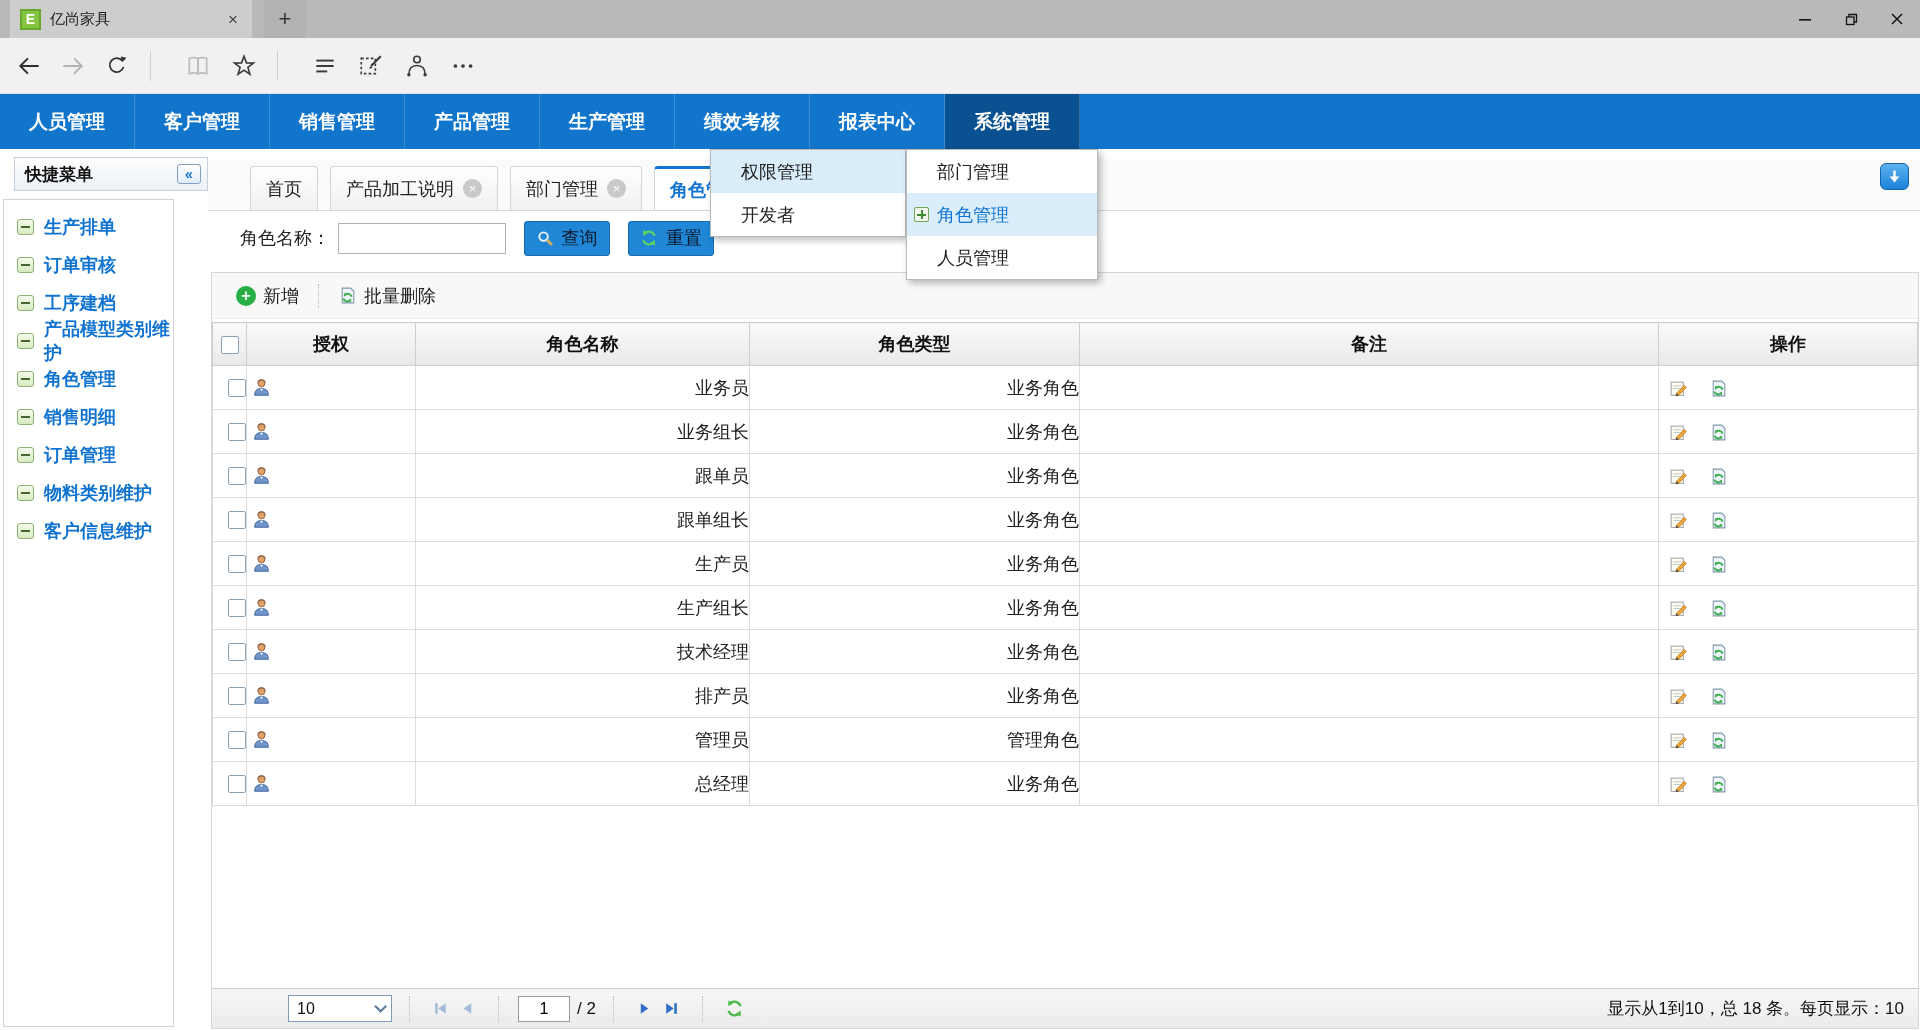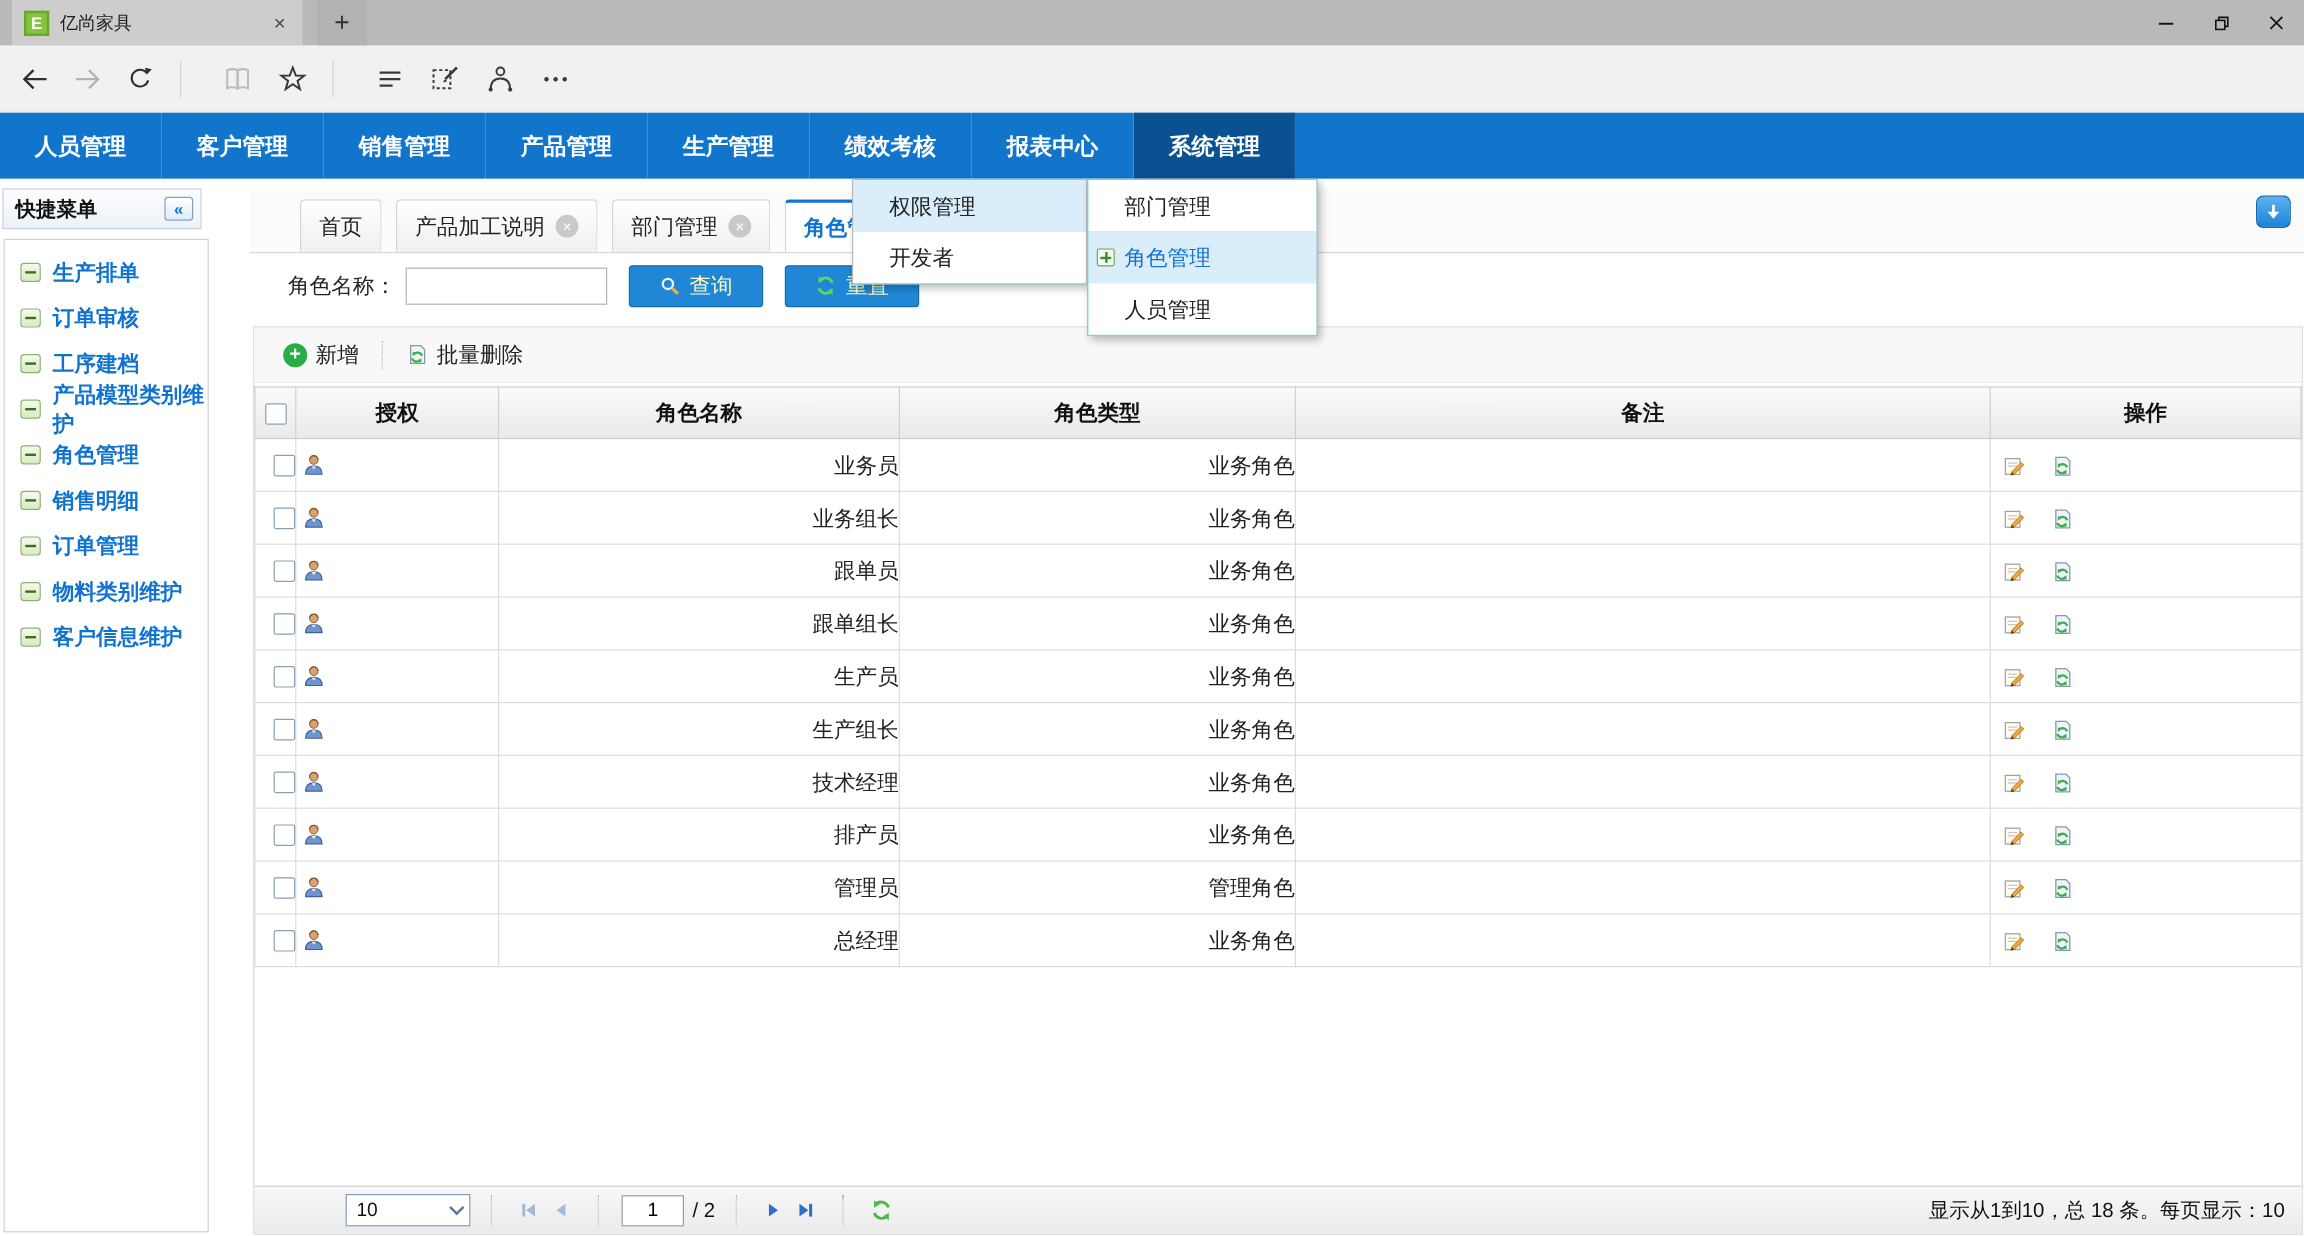--- a/index.html
+++ b/index.html
@@ -34,21 +34,21 @@
   .navbar { position:absolute; top:94px; left:0; right:0; height:55px; background:#1175cc; display:flex; color:#fff; }
   .nav-items { display:flex; height:100%; }
   .nav-item { padding:0 29px; display:flex; align-items:center; font-size:19px; font-weight:bold;
               border-right:1px solid rgba(255,255,255,0.18); cursor:default; }
   .nav-item.active { background:#0a5191; }
   .nav-date { margin-left:auto; display:flex; align-items:center; padding-right:15px; font-size:19px; font-weight:bold; }
 
   .page { position:absolute; top:149px; left:0; right:0; bottom:0; background:#fff; }
 
   
-  .sidebar-header { position:absolute; left:2px; top:8px; width:166px; height:34px;
+  .sidebar-header { position:absolute; left:14px; top:8px; width:194px; height:34px;
                     border:1px solid #c6d0da; background:linear-gradient(#fcfdfe,#edf2f7);
                     display:flex; align-items:center; padding:0 6px 0 10px; font-size:17px; font-weight:bold; color:#111; }
   .collapse-btn { margin-left:auto; width:24px; height:20px; border:1px solid #84a0bd; border-radius:3px;
                   background:linear-gradient(#ffffff,#dfecf8); color:#1274d2; font-weight:bold; font-size:14px;
                   display:flex; align-items:center; justify-content:center; }
   .sidebar-body { position:absolute; left:3px; top:50px; bottom:3px; width:171px; border:1px solid #d2d2d2;
                   background:#fff; padding-top:8px; }
   .side-item { height:38px; display:flex; align-items:center; padding-left:13px; color:#1173d0;
                font-weight:bold; font-size:18px; cursor:pointer; }
   .tree-minus { width:17px; height:16px; border:1px solid #8bb274; border-radius:3px; margin-right:10px;
@@ -63,22 +63,22 @@
   .tab { height:44px; padding:0 15px; display:flex; align-items:center; border:1px solid #d4d4d4; border-bottom:none;
          border-radius:4px 4px 0 0; background:linear-gradient(#ffffff,#f0f0f0); font-size:18px; color:#222; cursor:pointer; }
   .tab.active { background:#fff; color:#1274d2; font-weight:bold; border-top:3px solid #1274d2; }
   .close-badge { width:19px; height:19px; border-radius:50%; background:#c9c9c9; color:#fff; font-size:13px;
                  display:none; align-items:center; justify-content:center; margin-left:9px; line-height:1; }
   .tab.closable .close-badge { display:flex; }
   .tab.active .close-badge { background:#3e9be4; }
 
   .searchbar { height:54px; display:flex; align-items:center; padding-left:32px; font-size:18px; color:#222; }
   .search-input { width:168px; height:31px; border:1px solid #b3b3b3; margin-left:8px; padding:0 6px; font-size:16px; }
-  .btn-blue { margin-left:18px; width:112px; height:35px; background:linear-gradient(#3d9bе0,#1f87d6);
-              background-color:#1f87d6; border:1px solid #176cb4; border-radius:3px; color:#fef9c3; font-size:18px;
+  .btn-blue { margin-left:18px; width:86px; height:35px; background:linear-gradient(#3d9bе0,#1f87d6);
+              background-color:#1f87d6; border:1px solid #176cb4; border-radius:3px; color:#0f172a; font-size:18px;
               display:flex; align-items:center; justify-content:center; gap:8px; cursor:pointer; }
 
   .grid-panel { position:absolute; top:123px; left:3px; right:1px; bottom:1px; border:1px solid #d6d6d6; }
   .toolbar { height:46px; display:flex; align-items:center; padding-left:24px; background:#f8f8f8;
              border-bottom:1px solid #ececec; font-size:18px; color:#222; }
   .tool-btn { display:flex; align-items:center; gap:7px; cursor:pointer; }
   .add-circle { width:20px; height:20px; border-radius:50%; background:#27ae45; color:#fff; font-size:16px;
                 font-weight:bold; display:flex; align-items:center; justify-content:center; line-height:1; }
   .tool-sep { width:1px; height:24px; border-left:1px dotted #b5b5b5; margin:0 19px; }
 
@@ -98,21 +98,21 @@
                padding:0 8px; font-size:16px; cursor:pointer;margin-left:28px; }
   .pg-chevron { margin-left:auto; width:9px; height:9px; border-right:2px solid #5a7a9a; border-bottom:2px solid #5a7a9a;
                 transform:rotate(45deg) translateY(-3px); }
   .pg-sep { height:26px; border-left:1px dotted #b9b9b9; margin:0 17px; }
   .pg-btn { margin:0 5px; display:flex; align-items:center; cursor:pointer; }
   .pg-input { width:52px; height:26px; border:1px solid #9a9a9a; text-align:center; font-size:16px; margin:0 7px 0 2px; }
   .pg-total { font-size:17px; }
   .pg-summary { margin-left:auto; padding-right:14px; }
 
   
-  .menu { position:absolute; top:0; background:#5eead4; border:1px solid #b9b9b9; box-shadow:3px 3px 7px rgba(0,0,0,0.28); z-index:60; }
+  .menu { position:absolute; top:0; background:#15803d; border:1px solid #b9b9b9; box-shadow:3px 3px 7px rgba(0,0,0,0.28); z-index:60; }
   .menu-l1 { left:710px; width:196px; }
   .menu-l2 { left:906px; width:192px; }
   .menu-item { height:43px; display:flex; align-items:center; padding-left:30px; font-size:18px; color:#222;
                position:relative; cursor:pointer; background:#fff; }
   .menu-item.highlight { background:#d9edfb; }
   .menu-l2 .menu-item.highlight { color:#1274d2; }
   .tree-plus { display:none; position:absolute; left:7px; top:14px; width:15px; height:15px; border:1px solid #74a558;
                border-radius:2px; background:#f2f9ec; }
   .tree-plus::before { content:""; position:absolute; left:2px; right:2px; top:6px; height:2px; background:#3c8a2e; }
   .tree-plus::after { content:""; position:absolute; top:2px; bottom:2px; left:6px; width:2px; background:#3c8a2e; }

